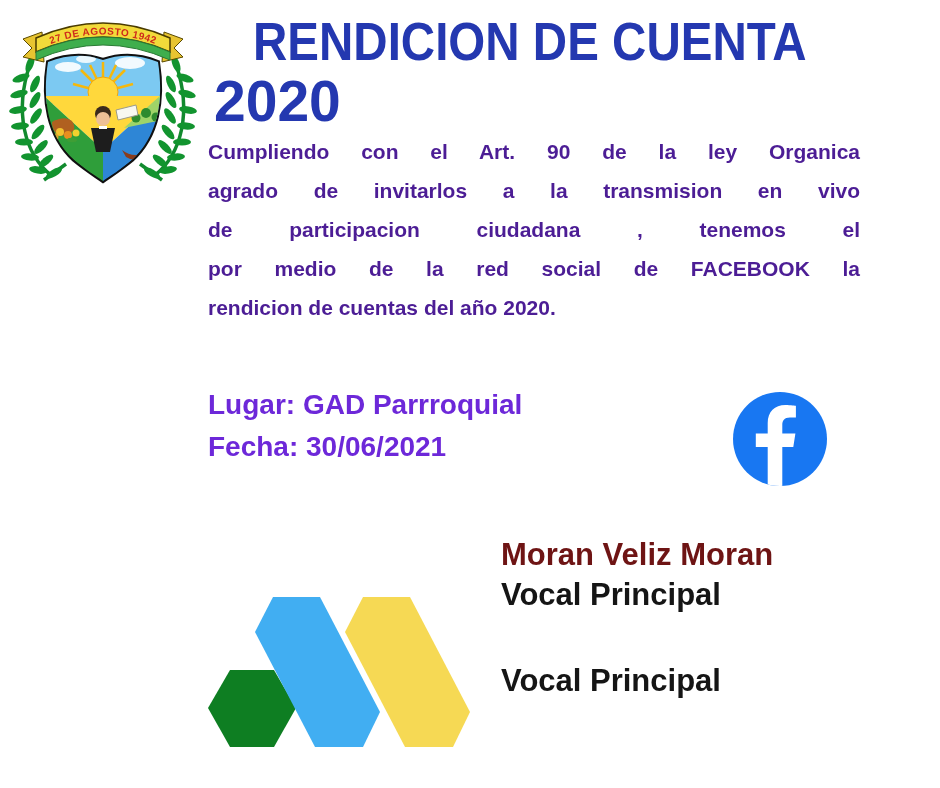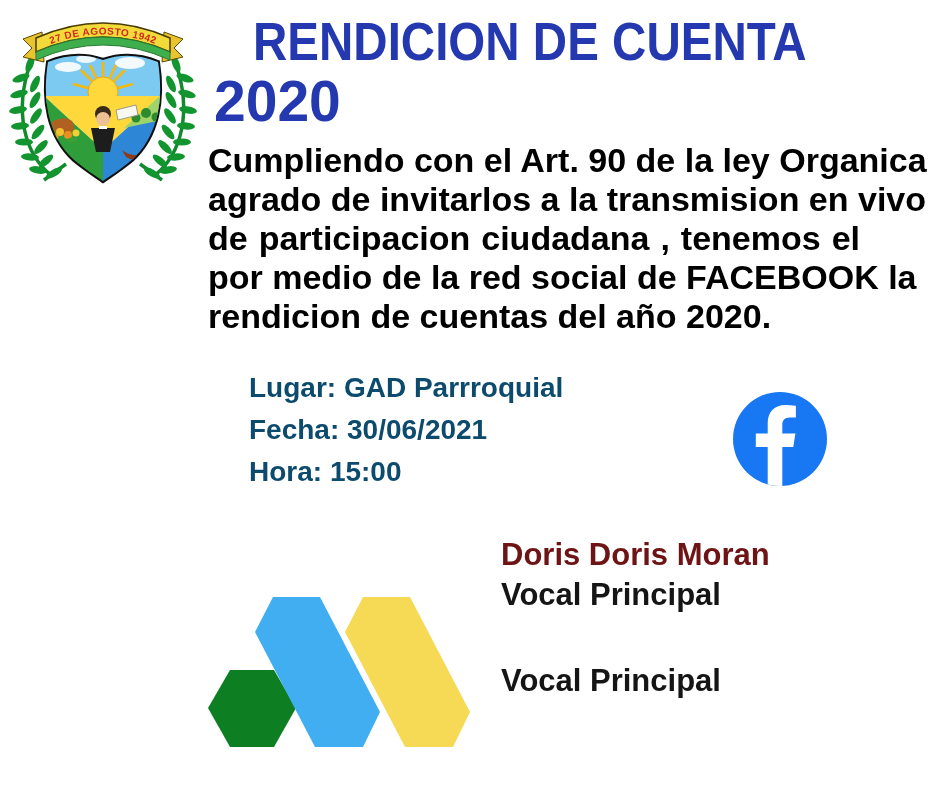--- a/index.html
+++ b/index.html
@@ -24,34 +24,34 @@
     font-size: 54px; font-weight: bold; line-height: 62px;
     letter-spacing: 0px; white-space: nowrap;
     transform: scaleX(0.88); transform-origin: 50% 50%;
   }
   .title-line2 {
     font-size: 57px; font-weight: bold; line-height: 58px;
   }
 
   
   .body-block {
-    position: absolute; left: 208px; top: 141px; width: 652px;
-    color: #000000; font-size: 34px; font-weight: bold;
+    position: absolute; left: 208px; top: 132px; width: 652px;
+    color: #4c1d95; font-size: 21px; font-weight: bold;
   }
   .body-line {
     line-height: 39px;
     text-align: justify; text-align-last: justify;
     white-space: nowrap;
   }
   .body-line.last { text-align-last: left; }
 
   
   .details-block {
-    position: absolute; left: 208px; top: 367px;
-    color: #0c4a6e; font-size: 28px; font-weight: bold; margin-left: 41px;
+    position: absolute; left: 208px; top: 384px;
+    color: #6d28d9; font-size: 28px; font-weight: bold;
   }
   .details-block div { line-height: 42px; }
 
   
   .fb { position: absolute; left: 733px; top: 392px; }
 
   
   .gad-logo { position: absolute; left: 195px; top: 588px; }
 
   
@@ -166,40 +166,39 @@
     <div class="body-line">Cumpliendo con el Art. 90 de la ley Organica</div>
     <div class="body-line">agrado de invitarlos a la transmision en vivo</div>
     <div class="body-line">de participacion ciudadana , tenemos el</div>
     <div class="body-line">por medio de la red social de FACEBOOK la</div>
     <div class="body-line last">rendicion de cuentas del año 2020.</div>
   </div>
 
   <div class="details-block">
     <div>Lugar: GAD Parrroquial</div>
     <div>Fecha: 30/06/2021</div>
-    <div>Hora: 15:00</div>
   </div>
 
   <svg class="fb" width="94" height="94" viewBox="0 0 94 94" xmlns="http://www.w3.org/2000/svg">
     <clipPath id="fbCircleClip">
         <circle cx="47" cy="47" r="47"></circle>
       </clipPath>
     <circle cx="47" cy="47" r="47" fill="#1877F2"></circle>
     <path clip-path="url(#fbCircleClip)" fill="#ffffff" d="M60.3 55.1l2.1-13.6H49.3v-8.8c0-3.7 1.8-7.3 7.7-7.3h5.9V13.8s-5.4-.9-10.5-.9c-10.7 0-17.7 6.5-17.7 18.2v10.4H22.8v13.6h11.9V94h14.6V55.1z"></path>
   </svg>
 
   <svg class="gad-logo" width="290" height="168" viewBox="0 0 290 168" xmlns="http://www.w3.org/2000/svg">
     <polygon points="35,82 79,82 101,120 79,159 35,159 13,120" fill="#0e7e22"></polygon>
     <polygon points="78,9 125,9 185,124 168,159 120,159 60,44" fill="#41aef2"></polygon>
     <polygon points="168,9 215,9 275,124 258,159 210,159 150,44" fill="#f6d954"></polygon>
   </svg>
 
   <div class="officials">
     <div class="official-group">
-      <div class="official-name">Doris Doris Moran</div>
+      <div class="official-name">Moran Veliz Moran</div>
       <div class="official-role">Vocal Principal</div>
     </div>
     <div class="official-group">
       <div class="official-role">Vocal Principal</div>
     </div>
   </div>
 
 </div>
 
 </body></html>

